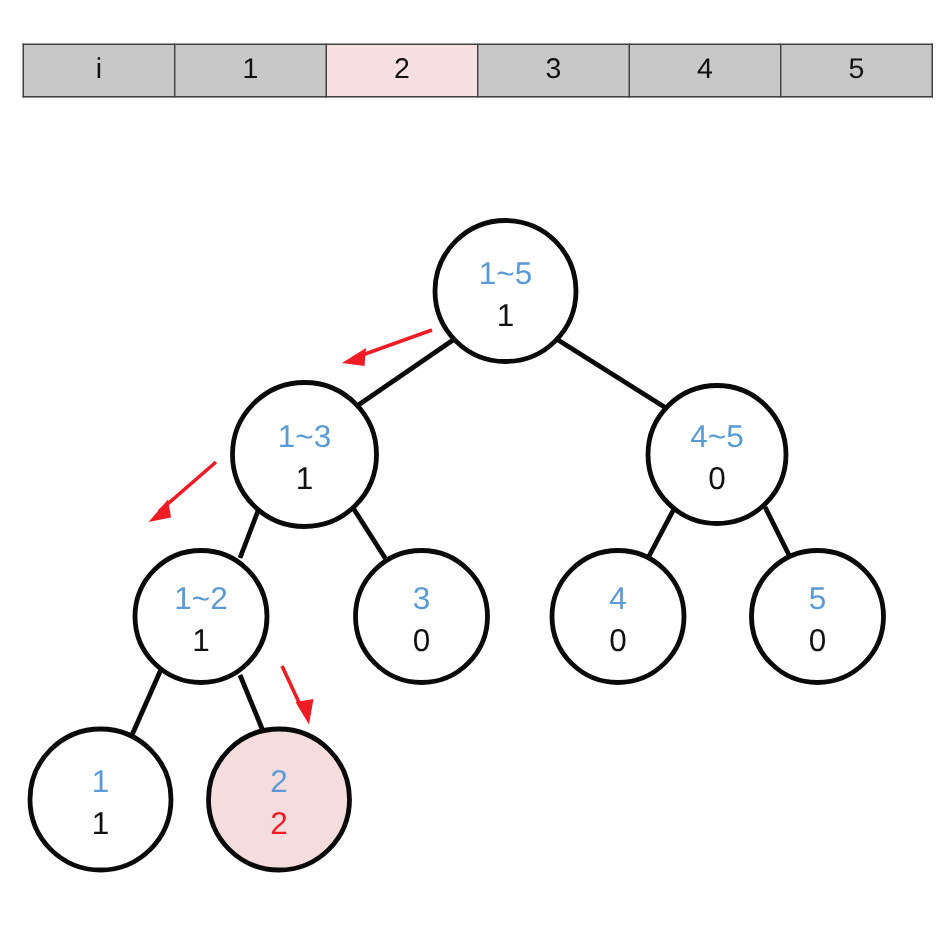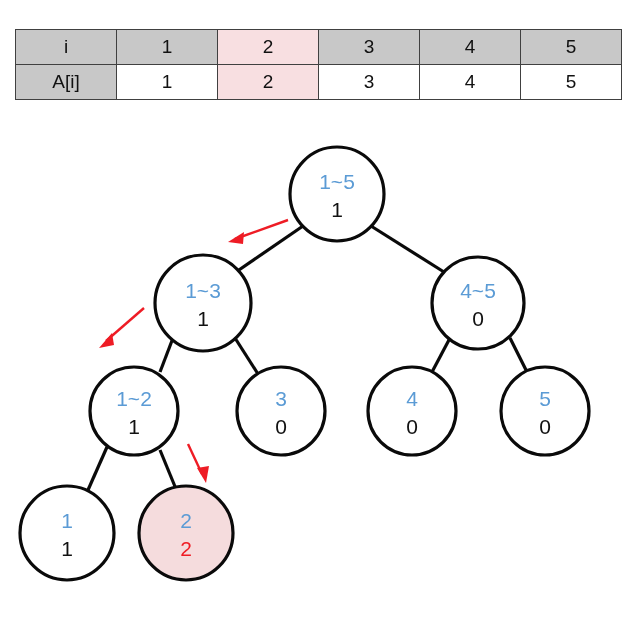--- a/index.html
+++ b/index.html
@@ -101,28 +101,20 @@
 
 <table id="array-table">
   <tbody>
     <tr>
       <td class="rowhead">i</td>
       <td class="idx">1</td>
       <td class="idx hl-idx">2</td>
       <td class="idx">3</td>
       <td class="idx">4</td>
       <td class="idx">5</td>
-    </tr>
-    <tr>
-      <td class="rowhead">A[i]</td>
-      <td class="val">1</td>
-      <td class="val hl-val">2</td>
-      <td class="val">3</td>
-      <td class="val">4</td>
-      <td class="val">5</td>
     </tr>
   </tbody>
 </table>
 
 <svg id="tree-svg" viewBox="0 0 631 619" xmlns="http://www.w3.org/2000/svg">
 
   <g>
     <line class="tree-edge" x1="303" y1="226" x2="236" y2="272"></line>
     <line class="tree-edge" x1="371" y1="226" x2="444" y2="272"></line>
 

